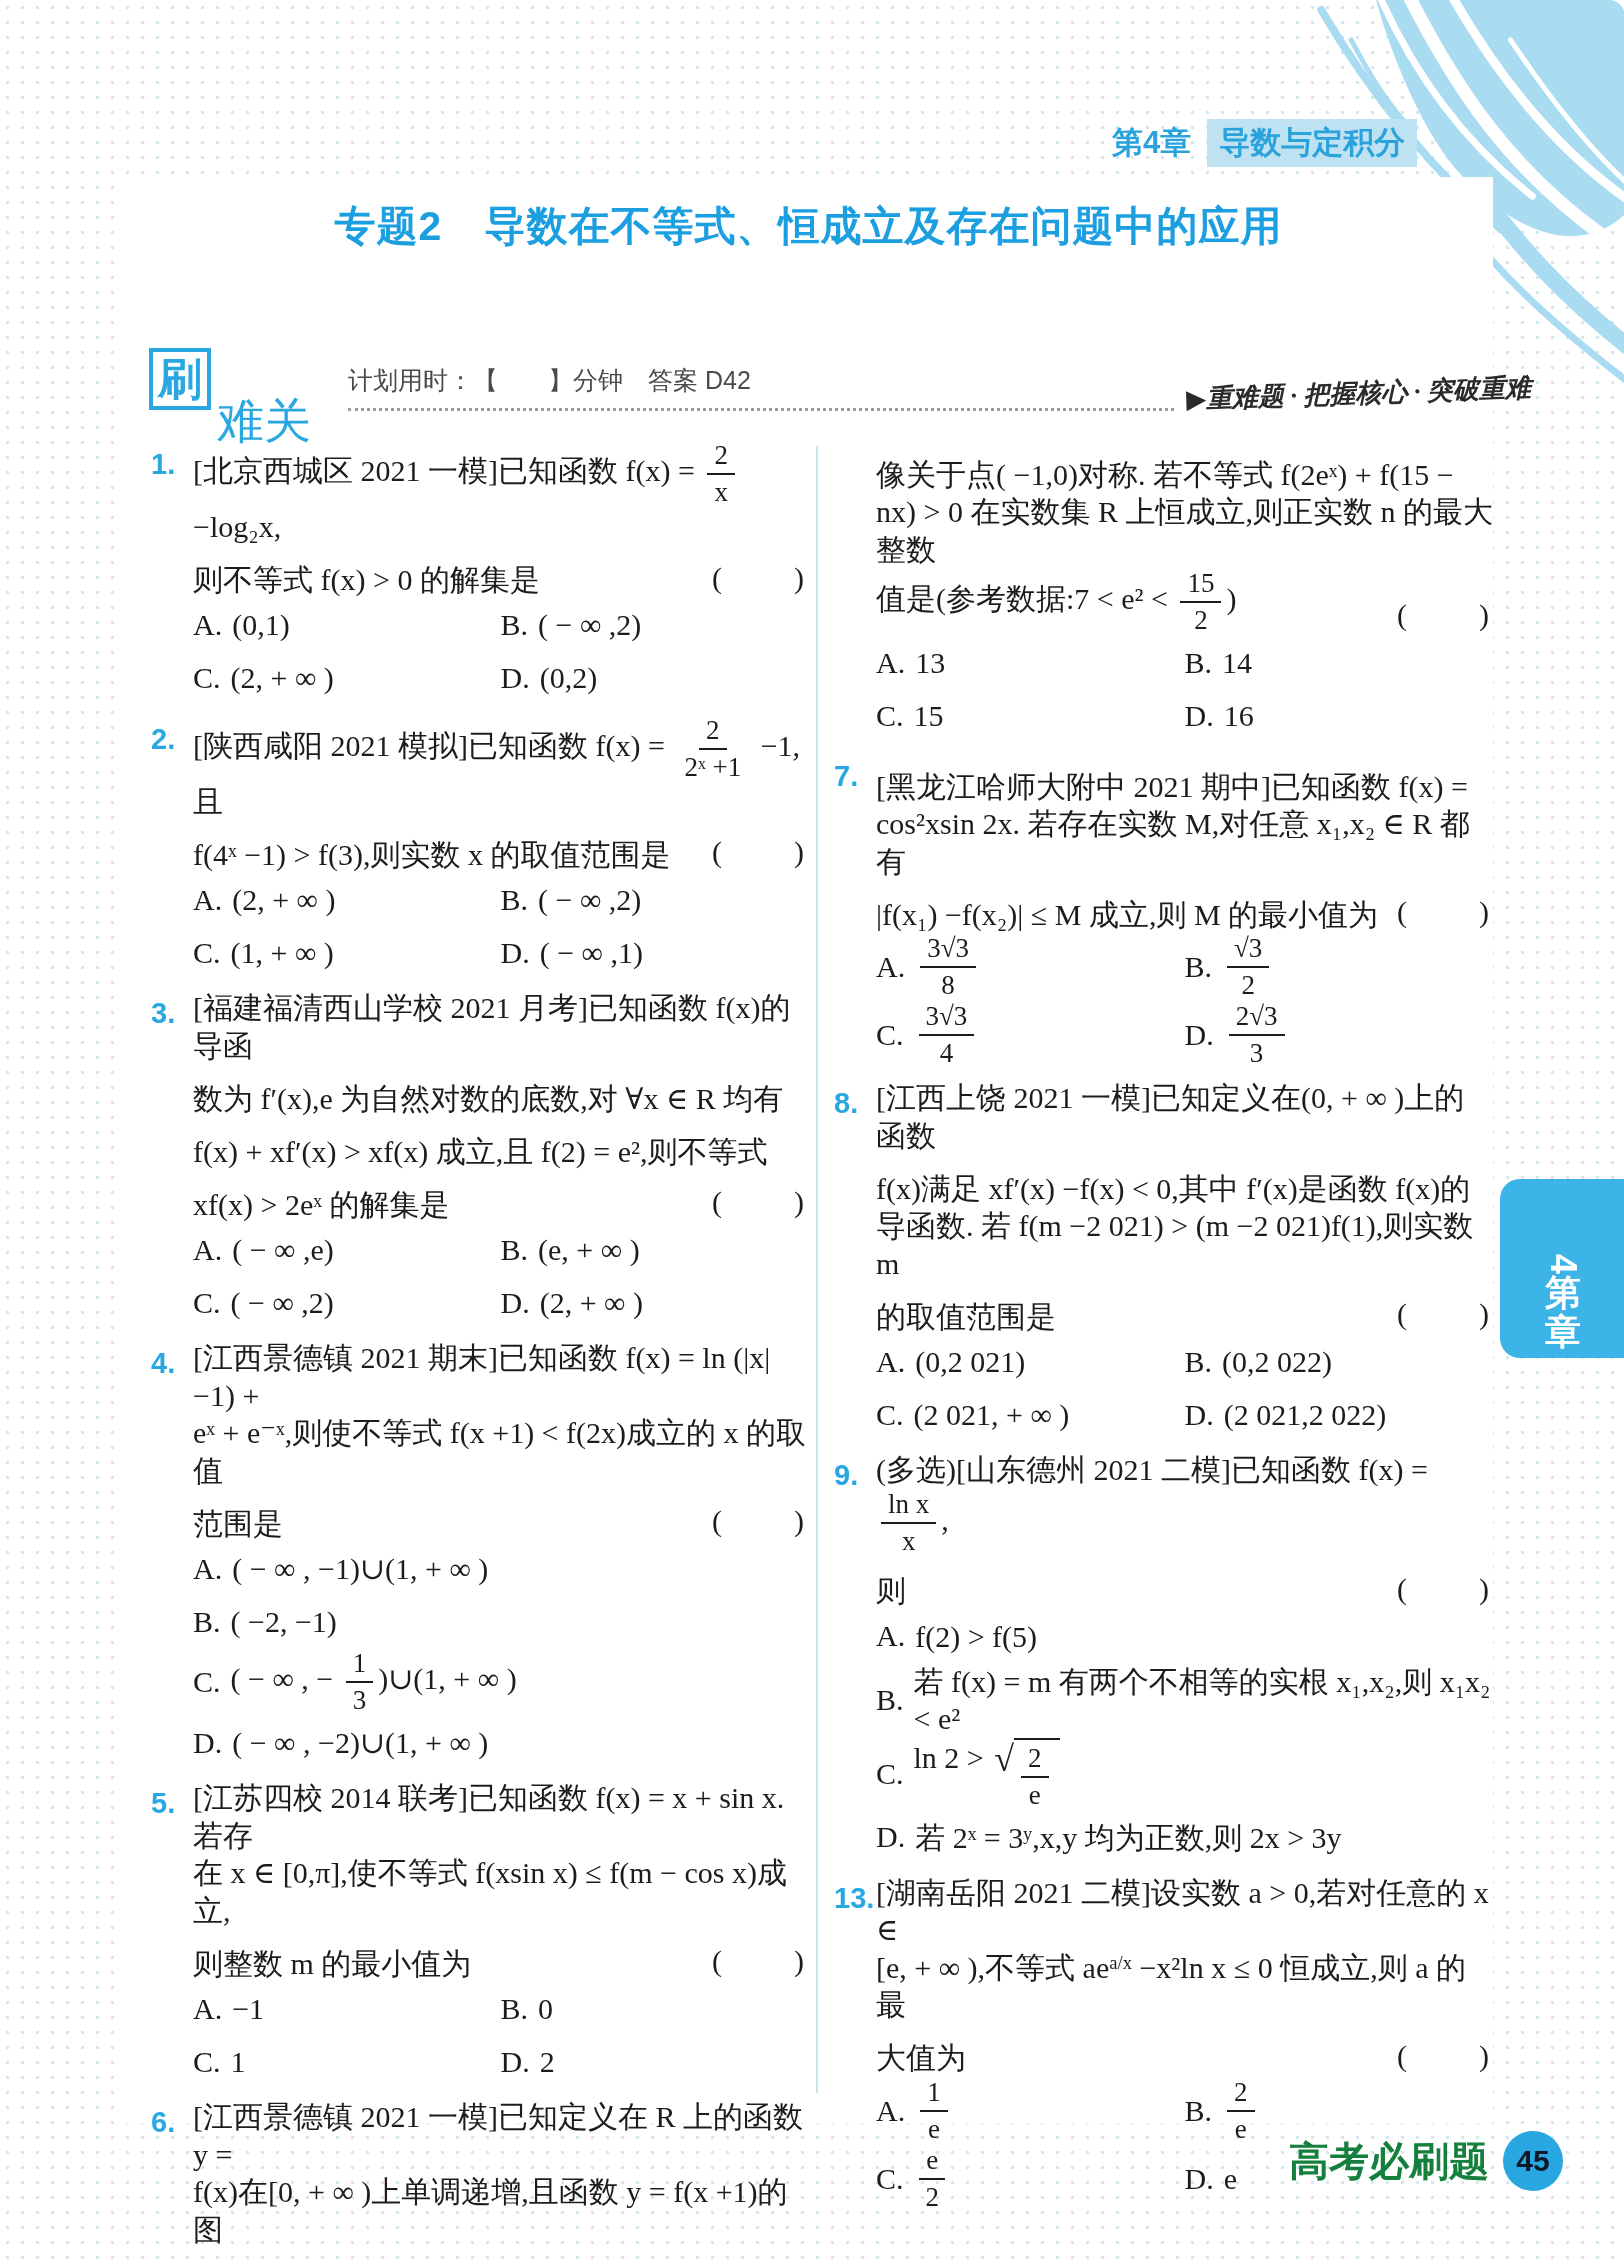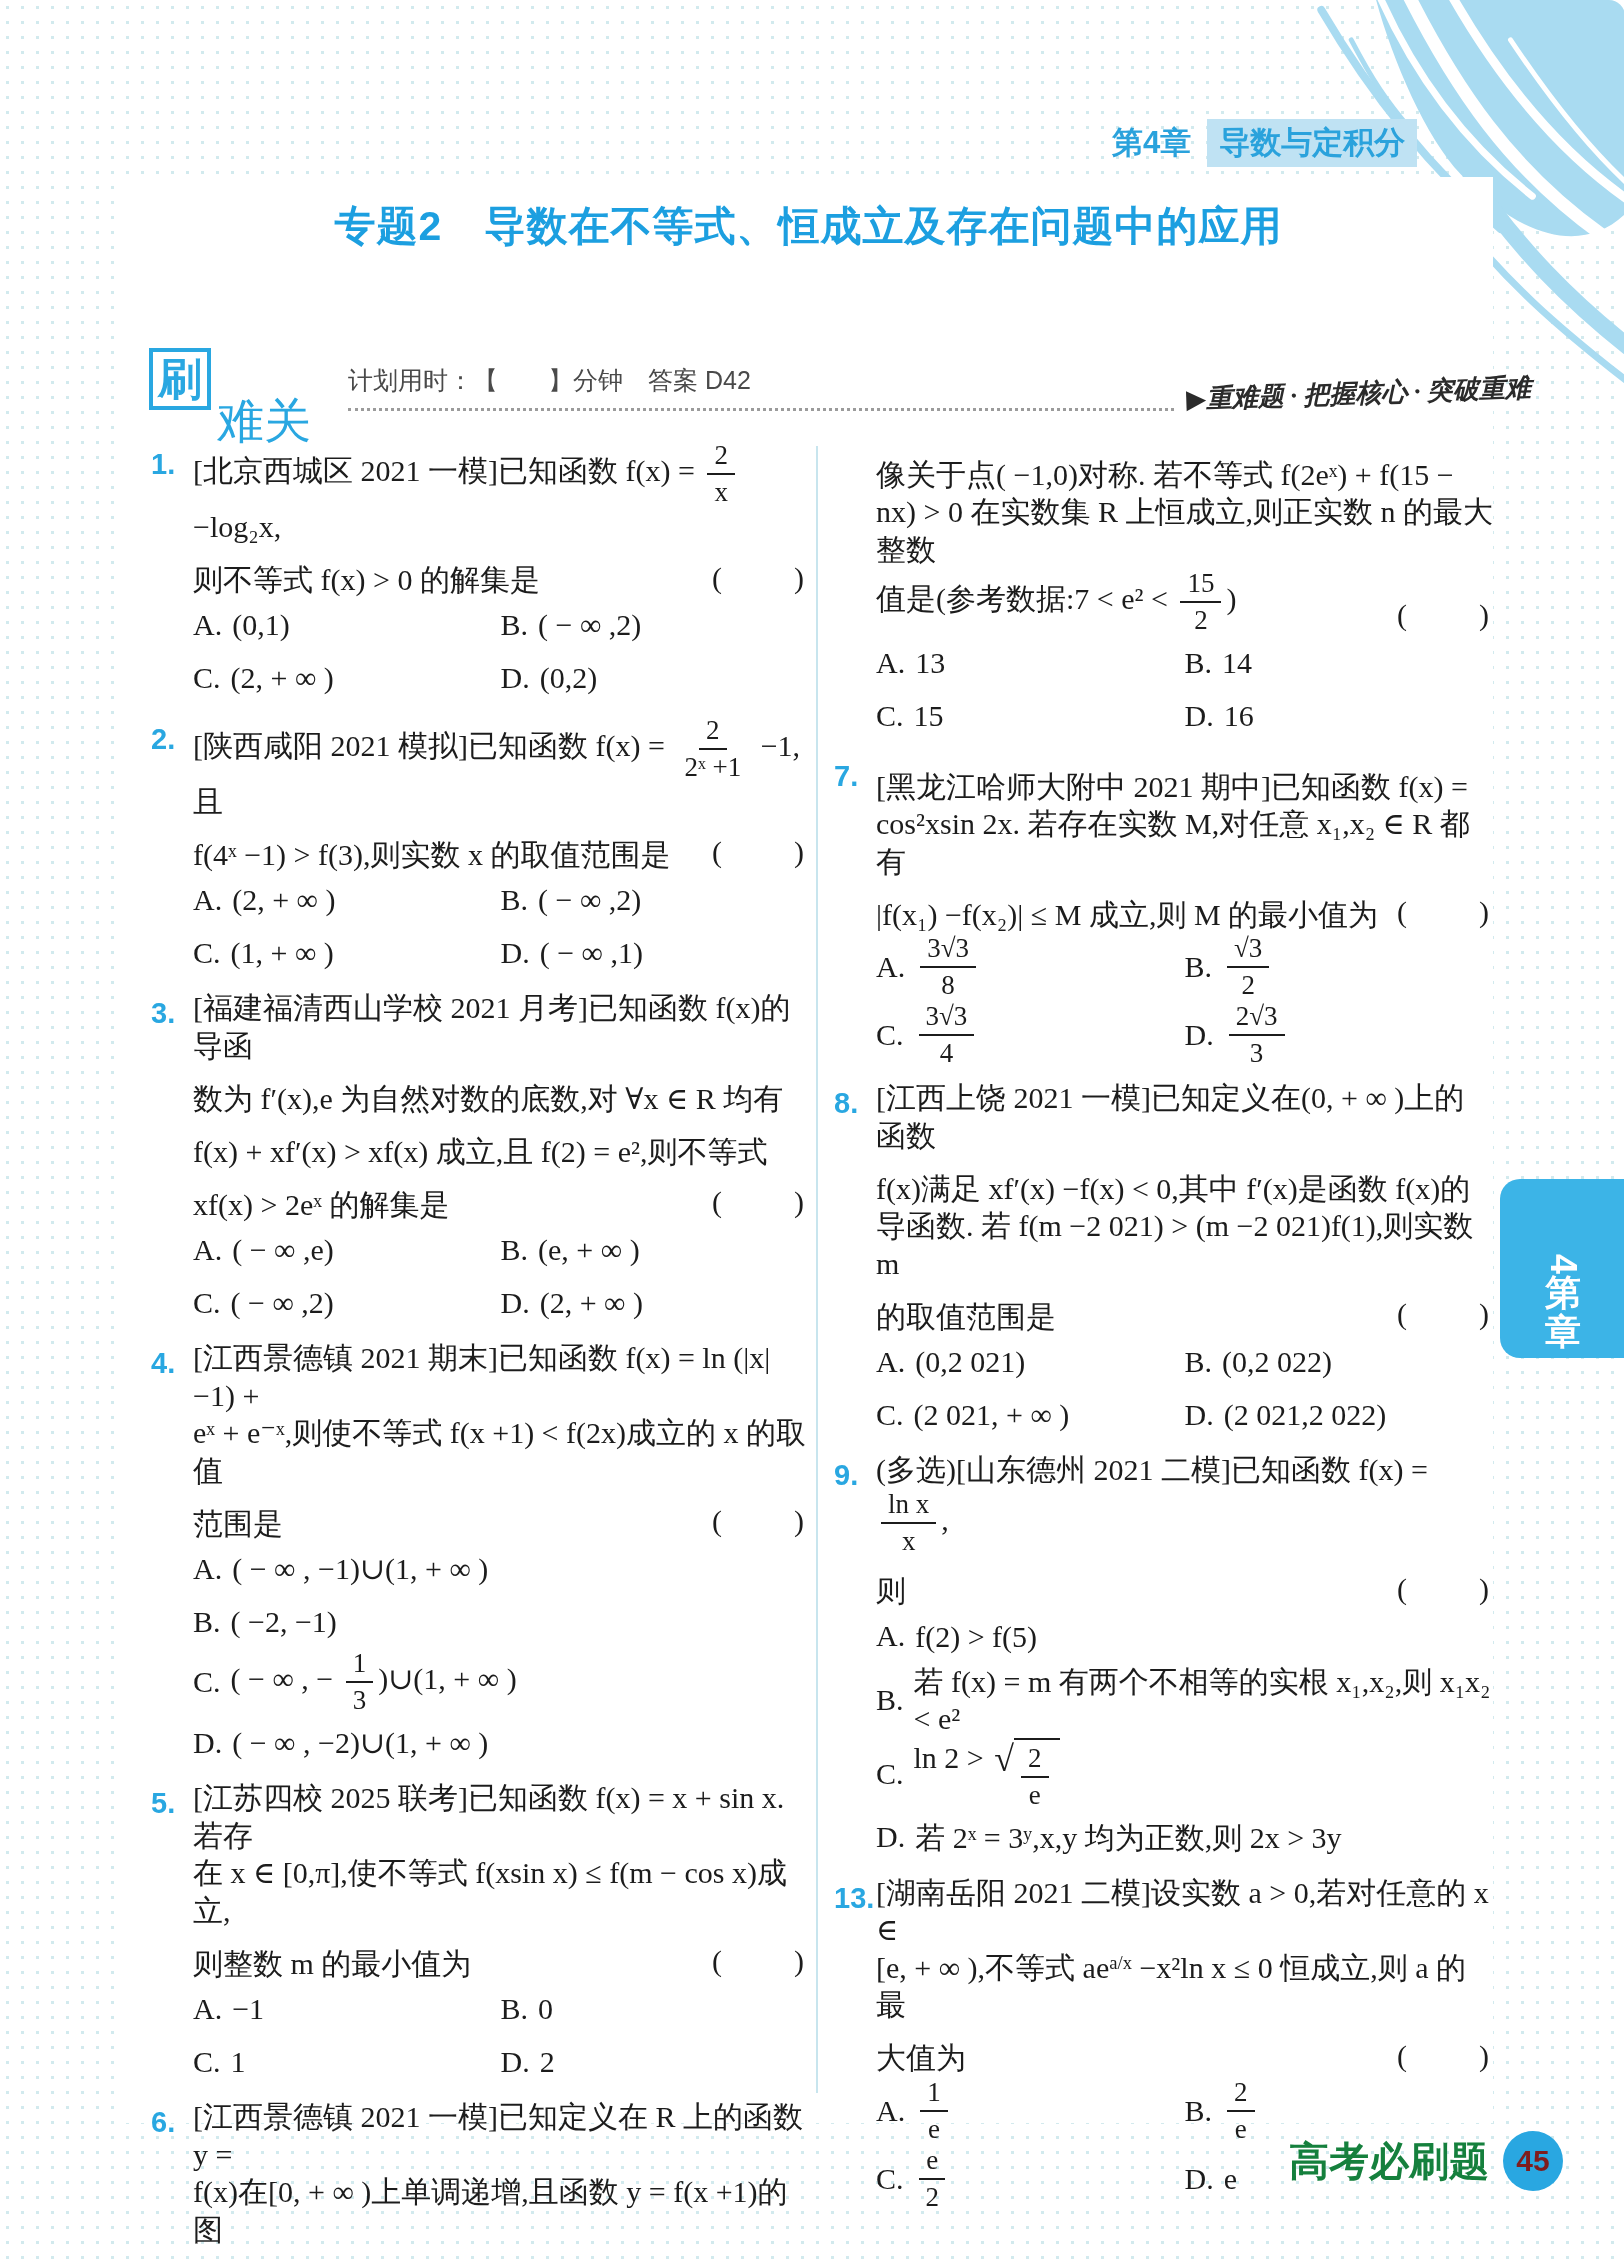--- a/index.html
+++ b/index.html
@@ -53,21 +53,21 @@
   .sqrt .sbody{border-top:2.5px solid currentColor;padding:3px 6px 0 2px;}
   sup{font-size:0.62em;vertical-align:9px;}
   
   .side-tab{position:absolute;right:0;top:1179px;width:125px;height:179px;background:#3cb4e7;
         border-radius:20px 0 0 20px;color:#fff;display:flex;align-items:center;justify-content:center;
         writing-mode:vertical-rl;font-family:"Liberation Sans",sans-serif;font-weight:bold;font-size:36px;
         letter-spacing:8px;z-index:3;}
   
   .footer{position:absolute;top:2131px;left:1266px;display:flex;align-items:center;gap:14px;z-index:2;}
   .brand{color:#15803d;font-size:40px;font-weight:bold;font-family:"Liberation Sans",sans-serif;margin-left:23px;}
-  .pagenum-circle{width:60px;height:60px;border-radius:50%;background:#29a7e1;color:#7f1d1d;display:flex;
+  .pagenum-circle{width:60px;height:60px;border-radius:50%;background:#29a7e1;color:#0f172a;display:flex;
         align-items:center;justify-content:center;font-size:30px;font-weight:bold;
         font-family:"Liberation Sans",sans-serif;}
 </style>
 </head>
 <body>
 
 <div class="page">
   <div class="dots"></div>
 
   <svg class="deco" width="453" height="468" viewBox="0 0 455 470">
@@ -237,21 +237,21 @@
         <div class="optrow">
           <span class="opt wide">
             <span class="olabel">D.</span>
             <span class="math">( − ∞ , −2)∪(1, + ∞ )</span>
           </span>
         </div>
       </div>
       <div class="problem">
         <span class="pnum">5.</span>
         <div class="line">
-          <span class="stem math">[江苏四校 2025 联考]已知函数 f(x) = x + sin x. 若存</span>
+          <span class="stem math">[江苏四校 2014 联考]已知函数 f(x) = x + sin x. 若存</span>
         </div>
         <div class="line">
           <span class="stem math">在 x ∈ [0,π],使不等式 f(xsin x) ≤ f(m − cos x)成立,</span>
         </div>
         <div class="line has-paren">
           <span class="stem math">则整数 m 的最小值为</span>
           <span class="paren">(　　)</span>
         </div>
         <div class="optrow">
           <span class="opt">

